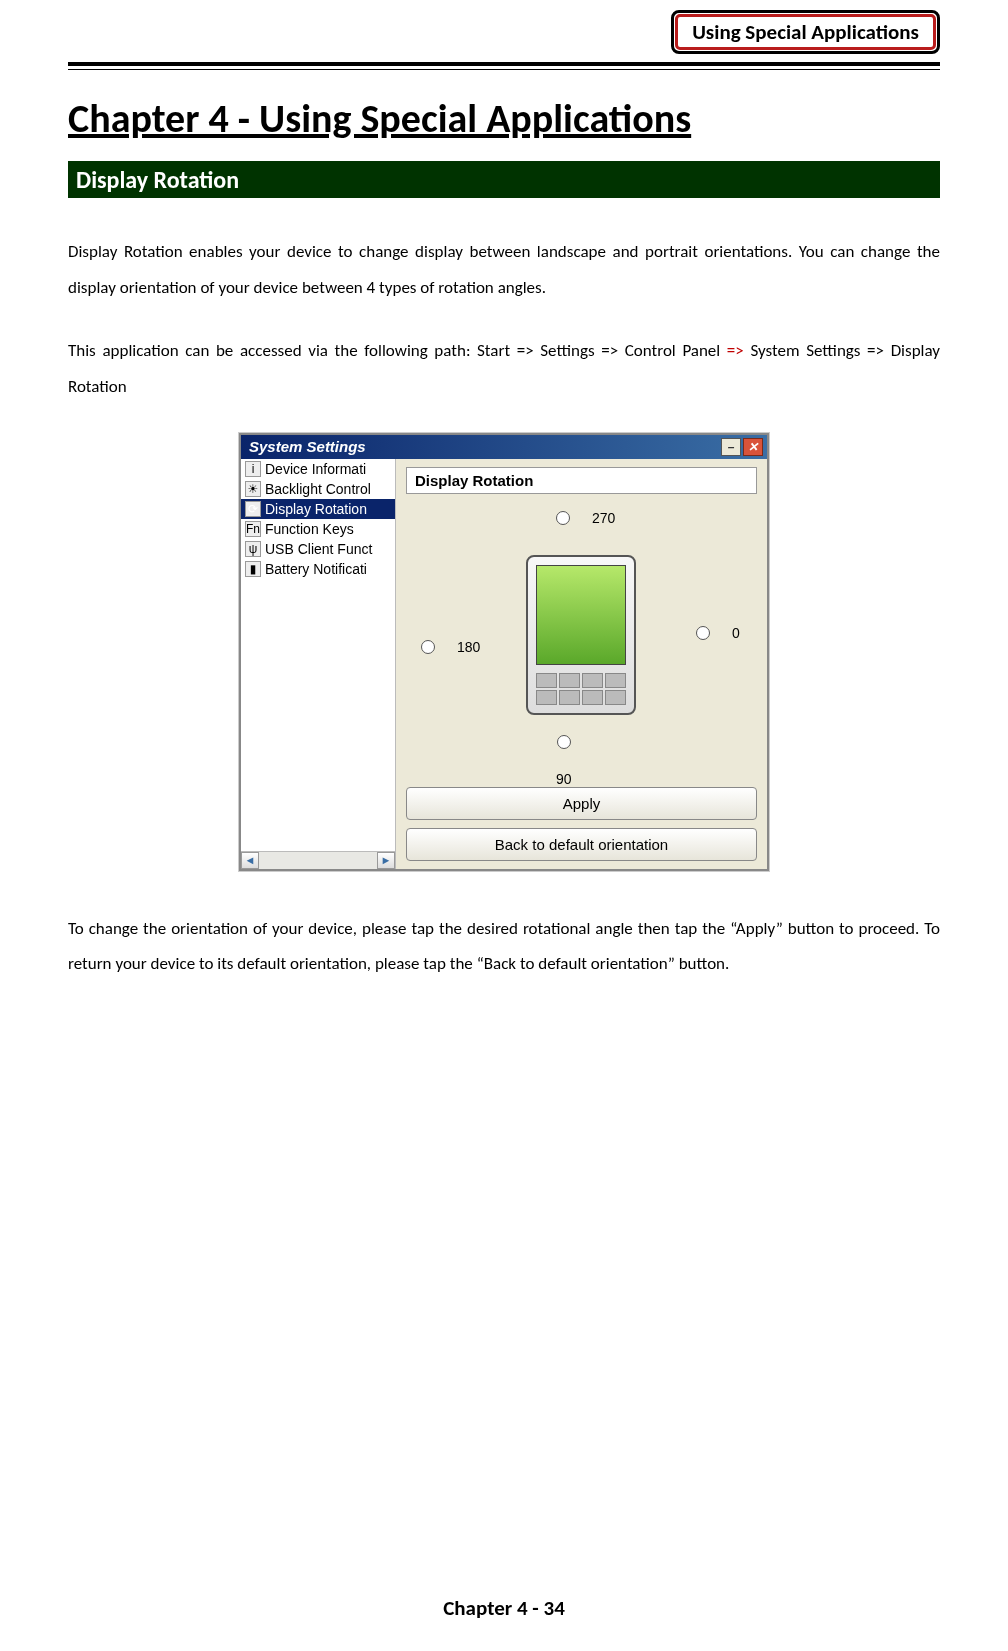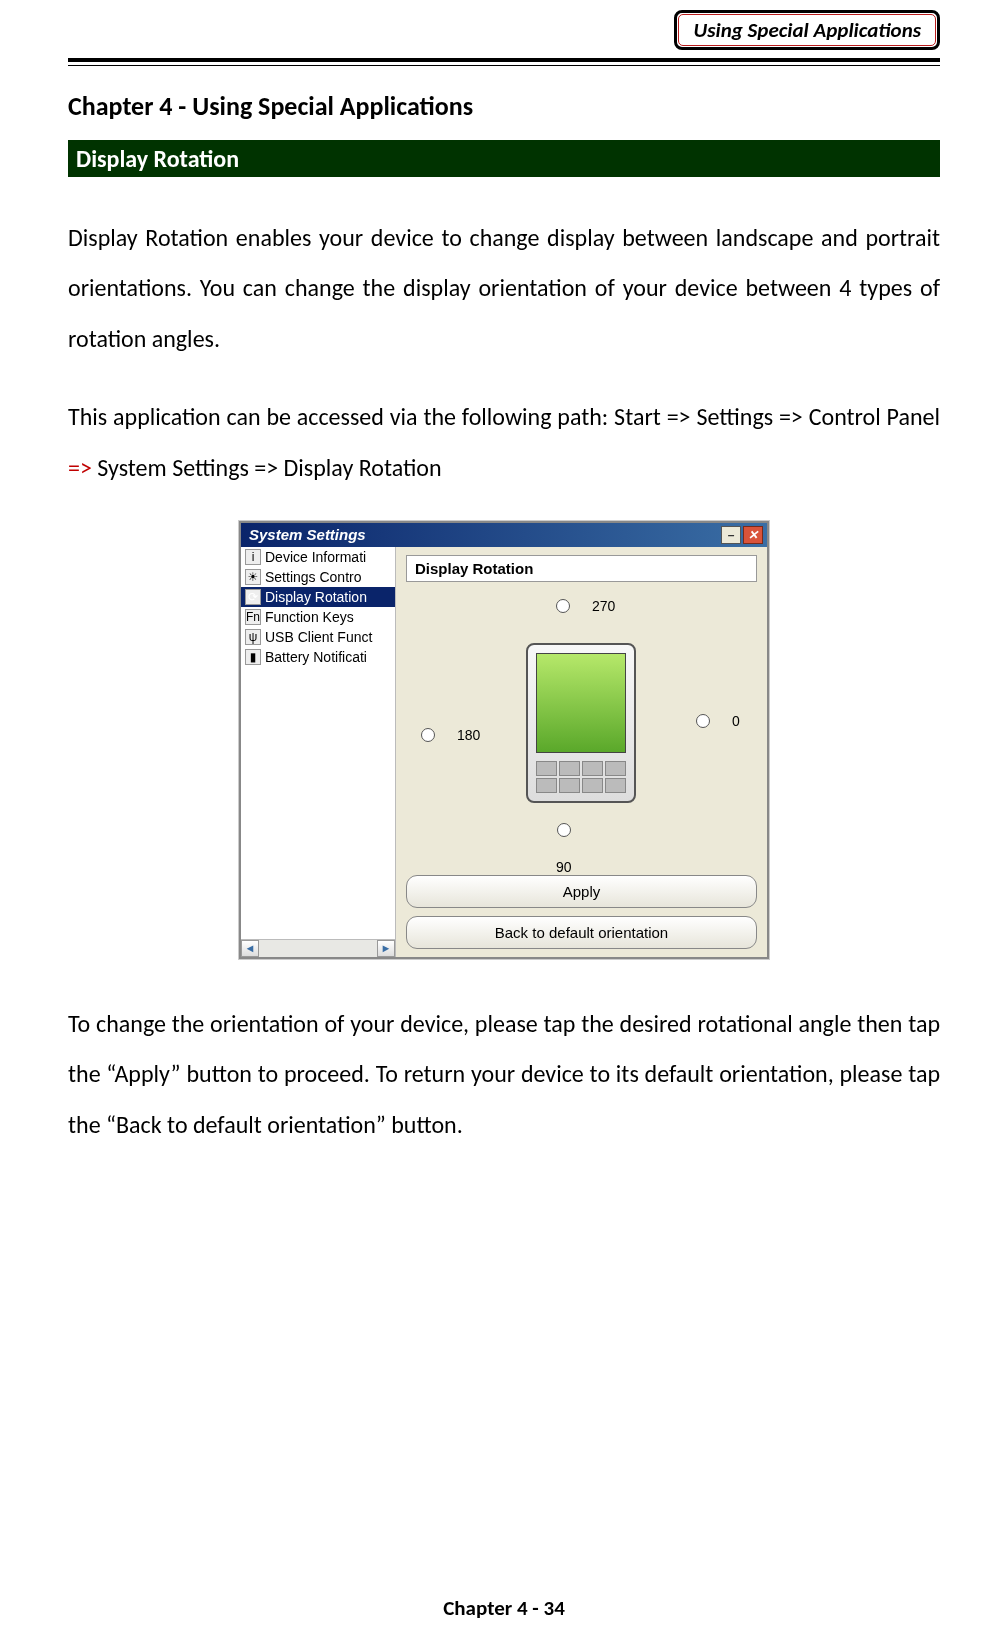--- a/index.html
+++ b/index.html
@@ -19,48 +19,48 @@
     justify-content: flex-end;
     margin-bottom: 8px;
   }
   .header-badge {
     border: 3px solid #000;
     border-radius: 8px;
     padding: 1px;
     background: #fff;
   }
   .header-badge-inner {
-    border: 1px solid #b91c1c;
+    border: 3px solid #b91c1c;
     border-radius: 5px;
     padding: 2px 14px;
     font-weight: bold;
-    font-style: italic;
     font-size: 21px;
   }
   .top-rule {
     border-top: 4px solid #000;
     border-bottom: 1px solid #000;
     height: 8px;
     margin-bottom: 24px;
   }
   .chapter-title {
-    font-size: 26px;
+    font-size: 40px;
     font-weight: bold;
     margin: 12px 0 18px 0;
+    text-decoration: underline;
   }
   .section-bar {
     background: #003300;
     color: #fff;
     font-size: 24px;
     font-weight: bold;
     padding: 4px 8px;
     margin-bottom: 36px;
   }
   .body-text {
-    font-size: 24px;
+    font-size: 17px;
     line-height: 2.1;
     text-align: justify;
     margin-bottom: 28px;
   }
   .red { color: #c00000; }
   .screenshot-wrap {
     display: flex;
     justify-content: center;
     margin: 20px 0 40px 0;
   }
@@ -184,21 +184,21 @@
     grid-template-columns: repeat(4, 1fr);
     grid-template-rows: repeat(2, 1fr);
     gap: 2px;
   }
   .device-keys div {
     background: #bbb; border: 1px solid #888;
   }
   .pane-buttons { display: flex; flex-direction: column; gap: 8px; margin-top: 4px; }
   .pbtn {
     border: 1px solid #888;
-    border-radius: 11px;
+    border-radius: 4px;
     background: linear-gradient(#fff, #e7e5da);
     padding: 7px;
     text-align: center;
     font-size: 15px;
   }
   .footer {
     position: absolute;
     bottom: 30px;
     left: 0; right: 0;
     text-align: center;
@@ -238,21 +238,21 @@
       </div>
       <div class="win-body">
         <div class="side">
           <div class="side-list">
             <div class="side-item">
               <span class="side-icon">i</span>
               <span>Device Informati</span>
             </div>
             <div class="side-item">
               <span class="side-icon">☀</span>
-              <span>Settings Contro</span>
+              <span>Backlight Control</span>
             </div>
             <div class="side-item selected">
               <span class="side-icon">⟳</span>
               <span>Display Rotation</span>
             </div>
             <div class="side-item">
               <span class="side-icon">Fn</span>
               <span>Function Keys</span>
             </div>
             <div class="side-item">

